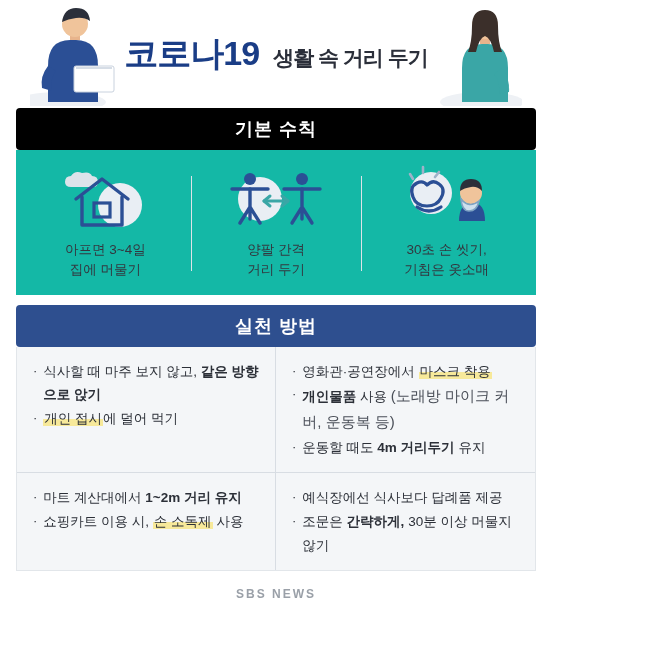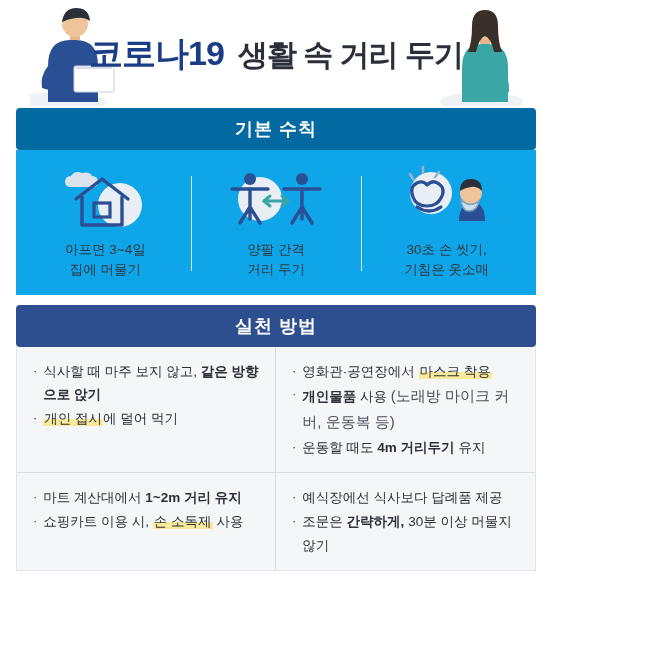--- a/index.html
+++ b/index.html
@@ -30,21 +30,21 @@
     gap: 14px;
     z-index: 3;
   }
   .title-main {
     font-size: 34px;
     font-weight: bold;
     color: #1a3d86;
     letter-spacing: -1px;
   }
   .title-sub {
-    font-size: 30px;
+    font-size: 21px;
     font-weight: bold;
     color: #2b2f3a;
     letter-spacing: -1px;
   }
   
   .person {
     position: absolute;
     top: 6px;
     width: 120px; height: 100px;
     z-index: 1;
@@ -55,26 +55,26 @@
   
   .band {
     border-radius: 4px;
     text-align: center;
     color: #ffffff;
     font-size: 18px;
     font-weight: bold;
     letter-spacing: 1px;
     padding: 9px 0;
   }
-  .band.teal { background: #0369a1; }
+  .band.teal { background: #000000; }
   .band.navy { background: #2e4f8f; }
 
   
   .rules-panel {
-    background: #0ea5e9;
+    background: #14b8a6;
     padding: 12px 4px 14px 4px;
     display: flex;
     border-top: 0;
   }
   .rule {
     flex: 1;
     display: flex;
     flex-direction: column;
     align-items: center;
     justify-content: flex-start;
@@ -293,14 +293,15 @@
           <span class="bullet-dot">·</span>
           <span class="bullet-body"><span>예식장에선 식사보다 답례품 제공</span></span>
         </div>
         <div class="bullet-item">
           <span class="bullet-dot">·</span>
           <span class="bullet-body"><span>조문은 </span><span class="b">간략하게,</span><span> 30분 이상 머물지 않기</span></span>
         </div>
       </div>
   </div>
 
+  <div class="footer">SBS NEWS</div>
 
 </div>
 
 </body></html>

